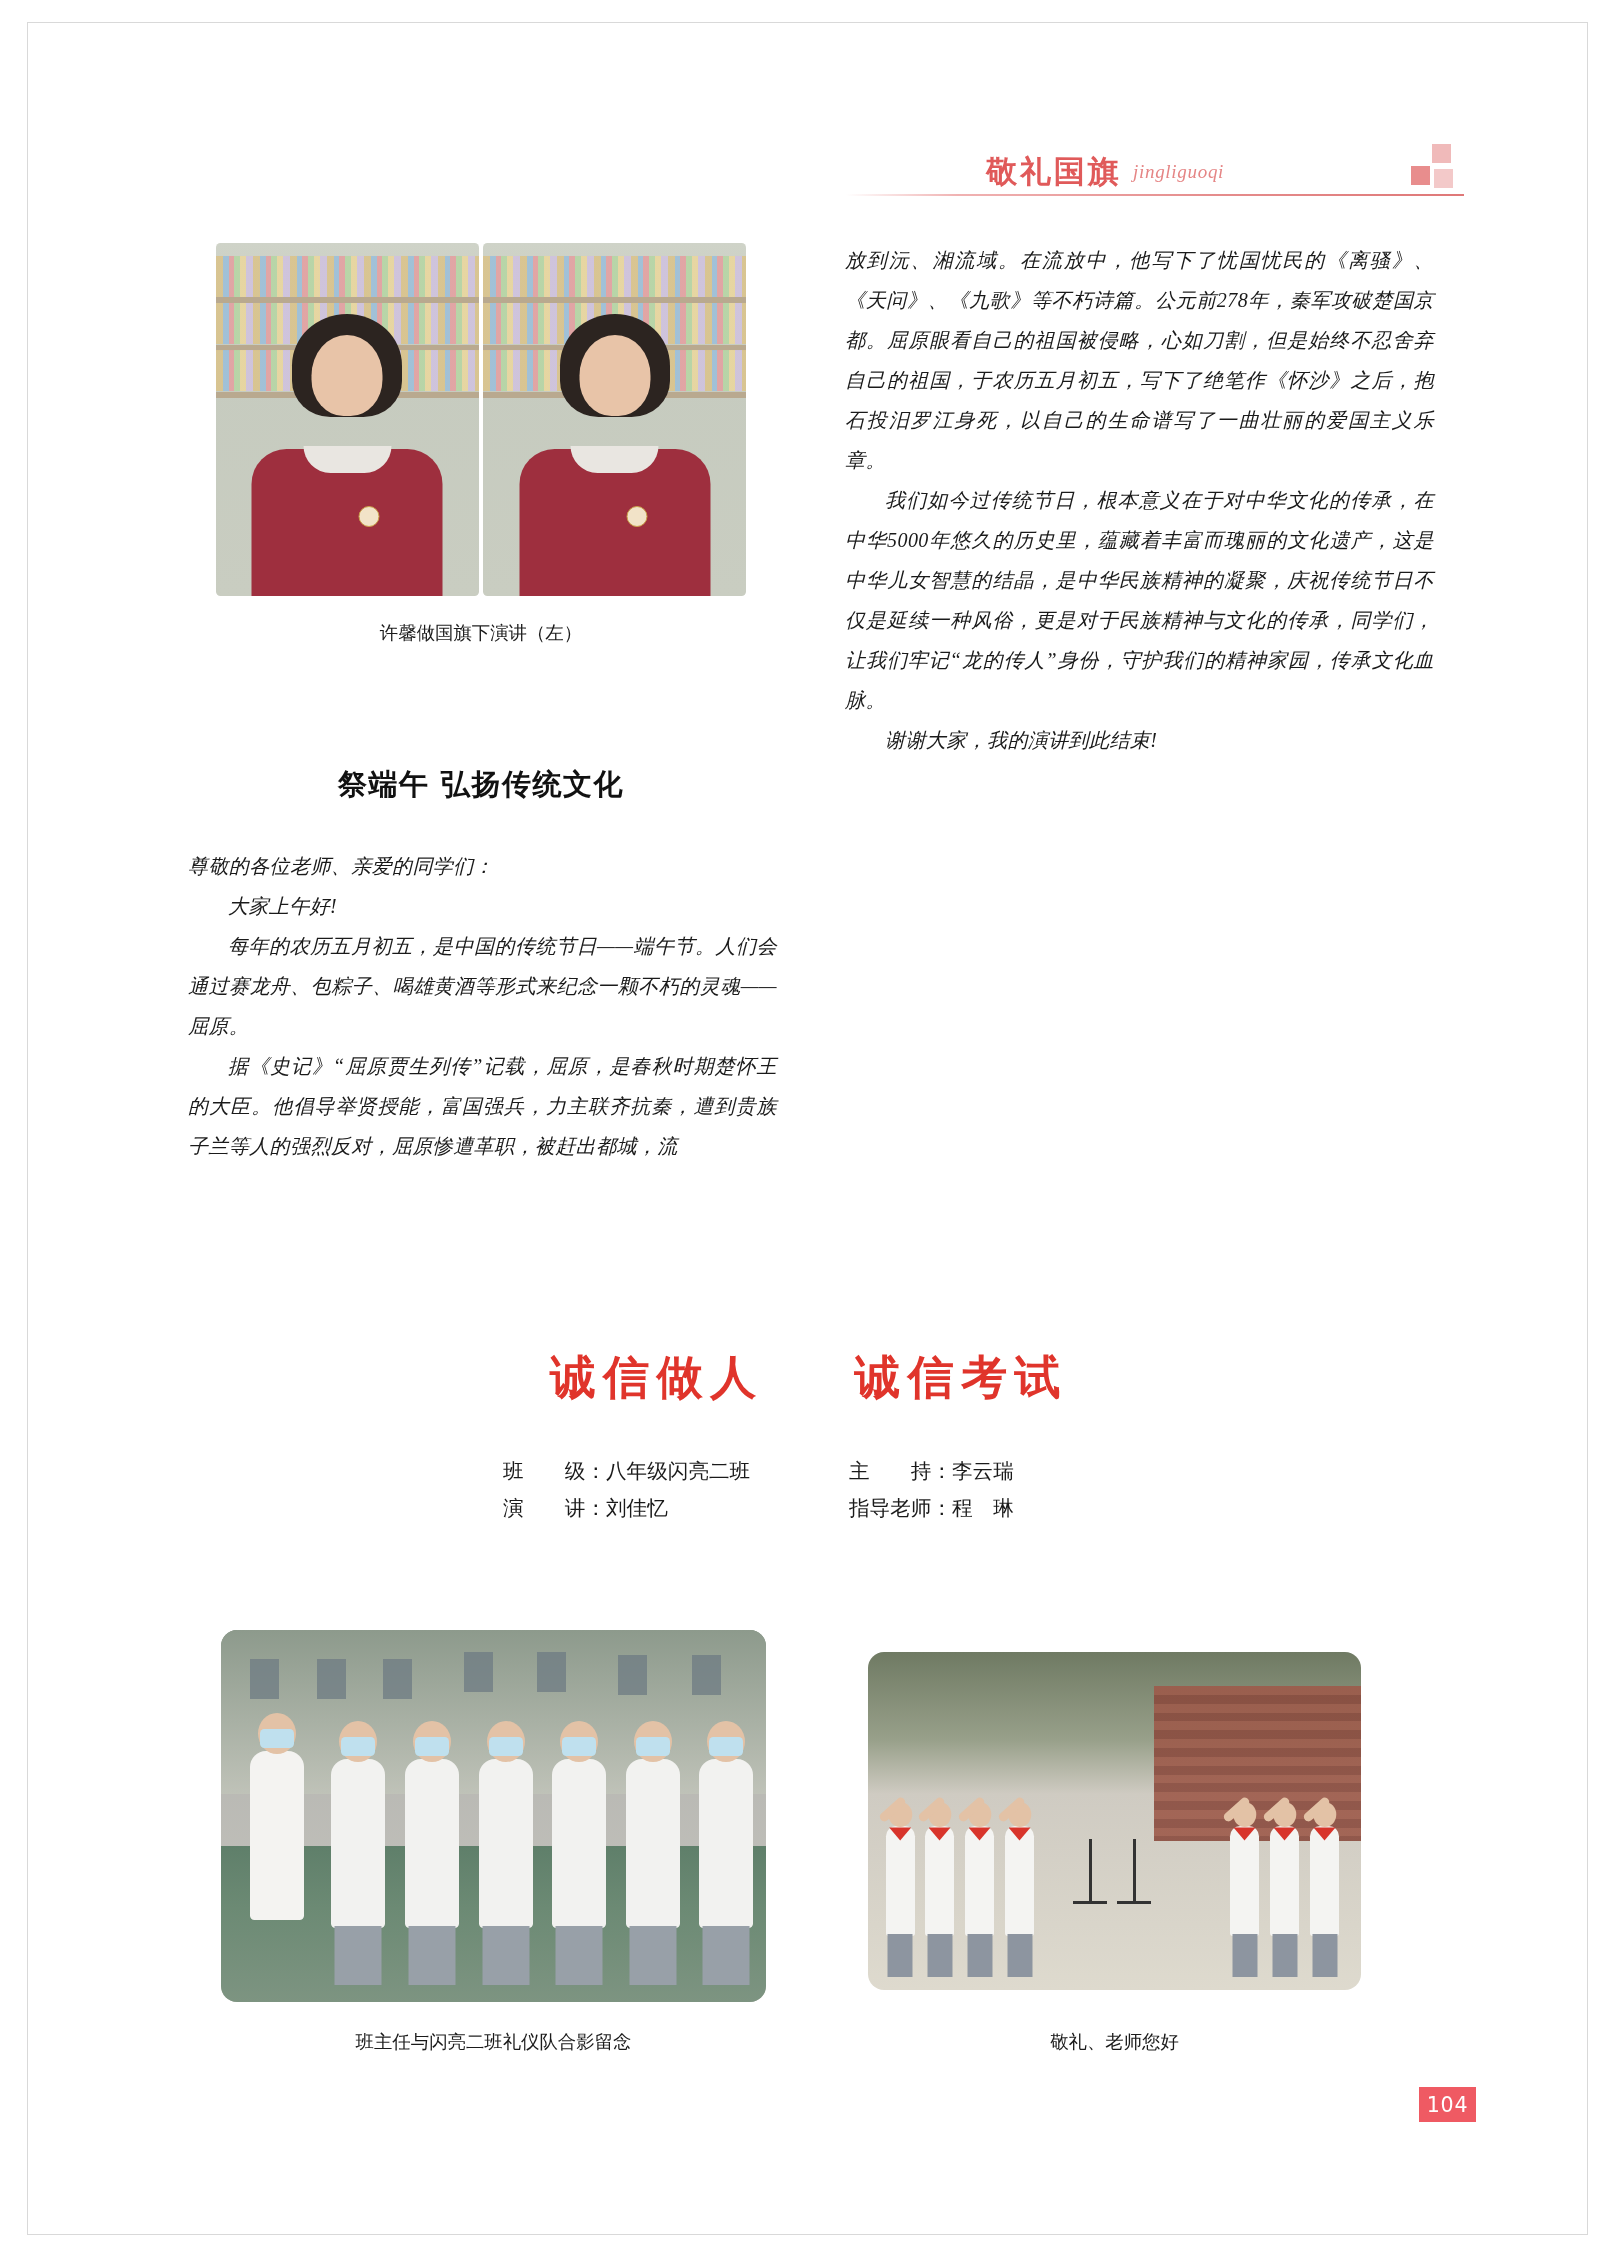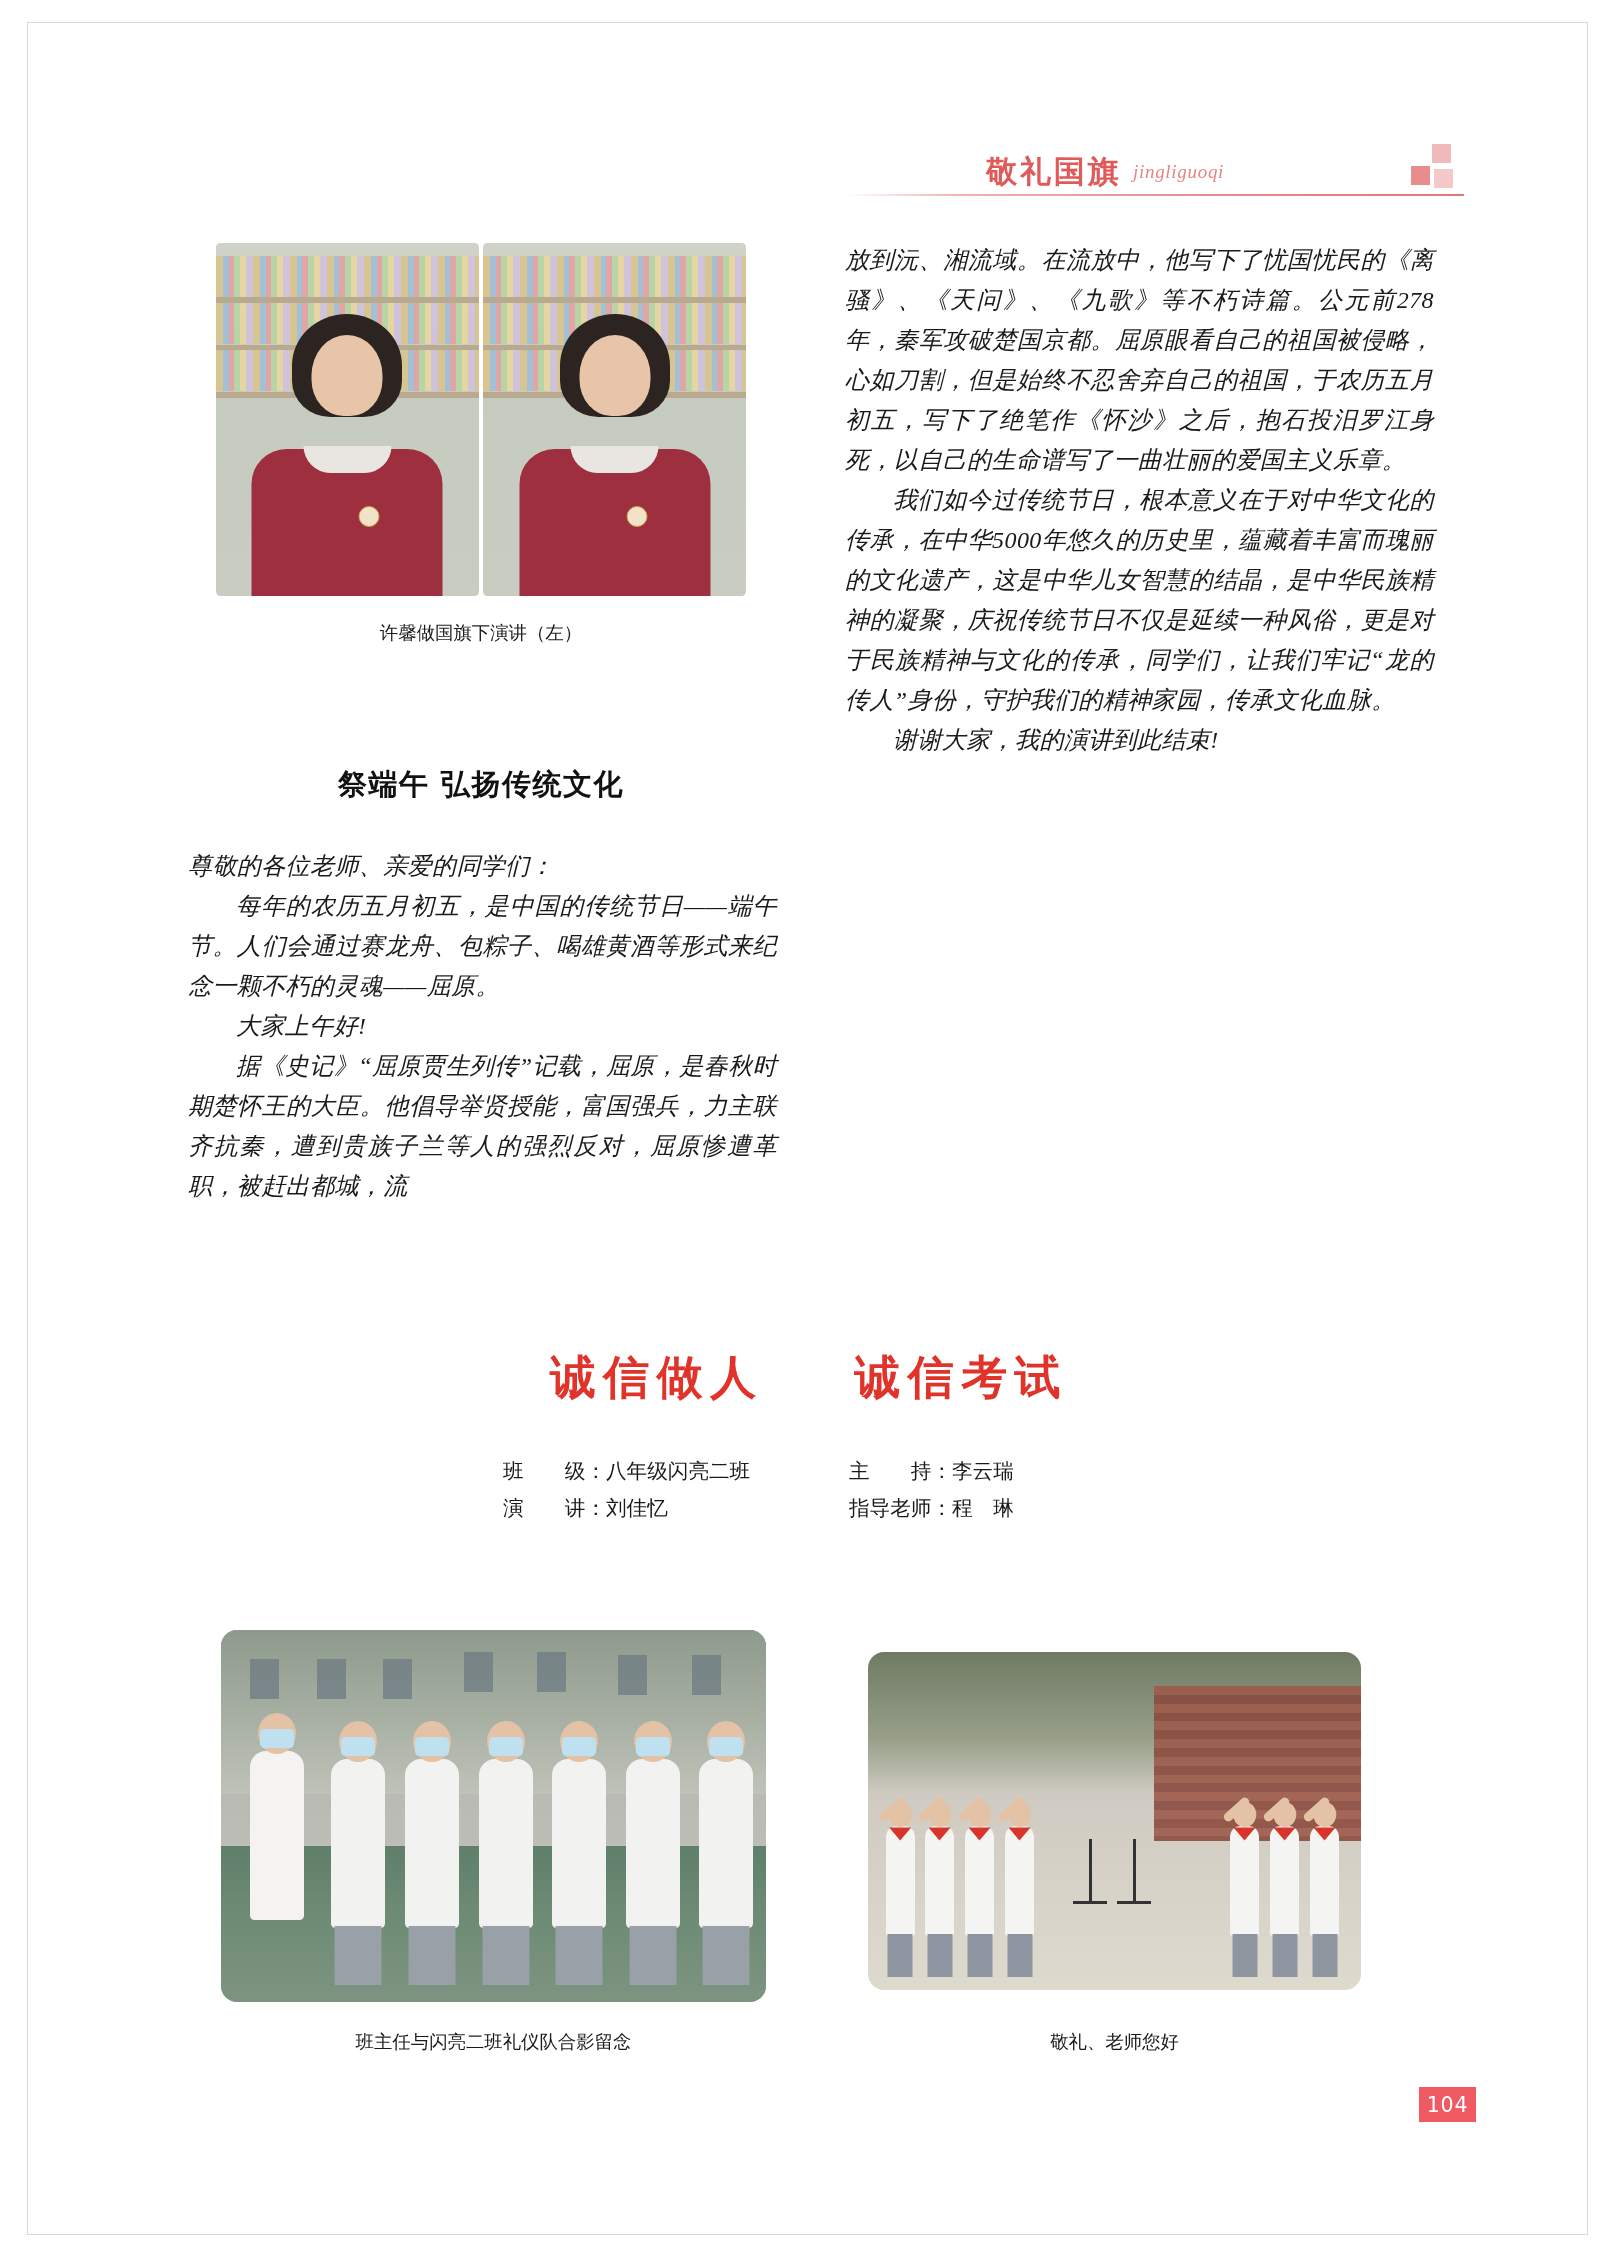--- a/index.html
+++ b/index.html
@@ -198,21 +198,21 @@
     font-family: "DejaVu Sans", sans-serif;
     font-weight: bold;
     font-size: 29px;
     color: #111;
     letter-spacing: 1.5px;
   }
 
   .body-col {
     position: absolute;
     font-family: "Liberation Serif", "DejaVu Serif", serif;
-    font-size: 24px;
+    font-size: 20px;
     line-height: 40px;
     color: #1a1a1a;
     text-align: justify;
     letter-spacing: 0.4px;
     font-style: italic;
   }
   .col-left {
     left: 188px;
     top: 846px;
     width: 589px;
@@ -453,22 +453,22 @@
   </div>
 
   <div class="caption cap-top">
     <div>许馨做国旗下演讲（左）</div>
   </div>
 
   <div class="sec-title">祭端午 弘扬传统文化</div>
 
   <div class="body-col col-left">
     <p>尊敬的各位老师、亲爱的同学们：</p>
+    <p class="ind">大家上午好!</p>
     <p class="ind">每年的农历五月初五，是中国的传统节日——端午节。人们会通过赛龙舟、包粽子、喝雄黄酒等形式来纪念一颗不朽的灵魂——屈原。</p>
-    <p class="ind">大家上午好!</p>
     <p class="ind">据《史记》“屈原贾生列传”记载，屈原，是春秋时期楚怀王的大臣。他倡导举贤授能，富国强兵，力主联齐抗秦，遭到贵族子兰等人的强烈反对，屈原惨遭革职，被赶出都城，流</p>
   </div>
 
   <div class="body-col col-right">
     <p>放到沅、湘流域。在流放中，他写下了忧国忧民的《离骚》、《天问》、《九歌》等不朽诗篇。公元前278年，秦军攻破楚国京都。屈原眼看自己的祖国被侵略，心如刀割，但是始终不忍舍弃自己的祖国，于农历五月初五，写下了绝笔作《怀沙》之后，抱石投汨罗江身死，以自己的生命谱写了一曲壮丽的爱国主义乐章。</p>
     <p class="ind">我们如今过传统节日，根本意义在于对中华文化的传承，在中华5000年悠久的历史里，蕴藏着丰富而瑰丽的文化遗产，这是中华儿女智慧的结晶，是中华民族精神的凝聚，庆祝传统节日不仅是延续一种风俗，更是对于民族精神与文化的传承，同学们，让我们牢记“龙的传人”身份，守护我们的精神家园，传承文化血脉。</p>
     <p class="ind">谢谢大家，我的演讲到此结束!</p>
   </div>
 
   <div class="banner">

